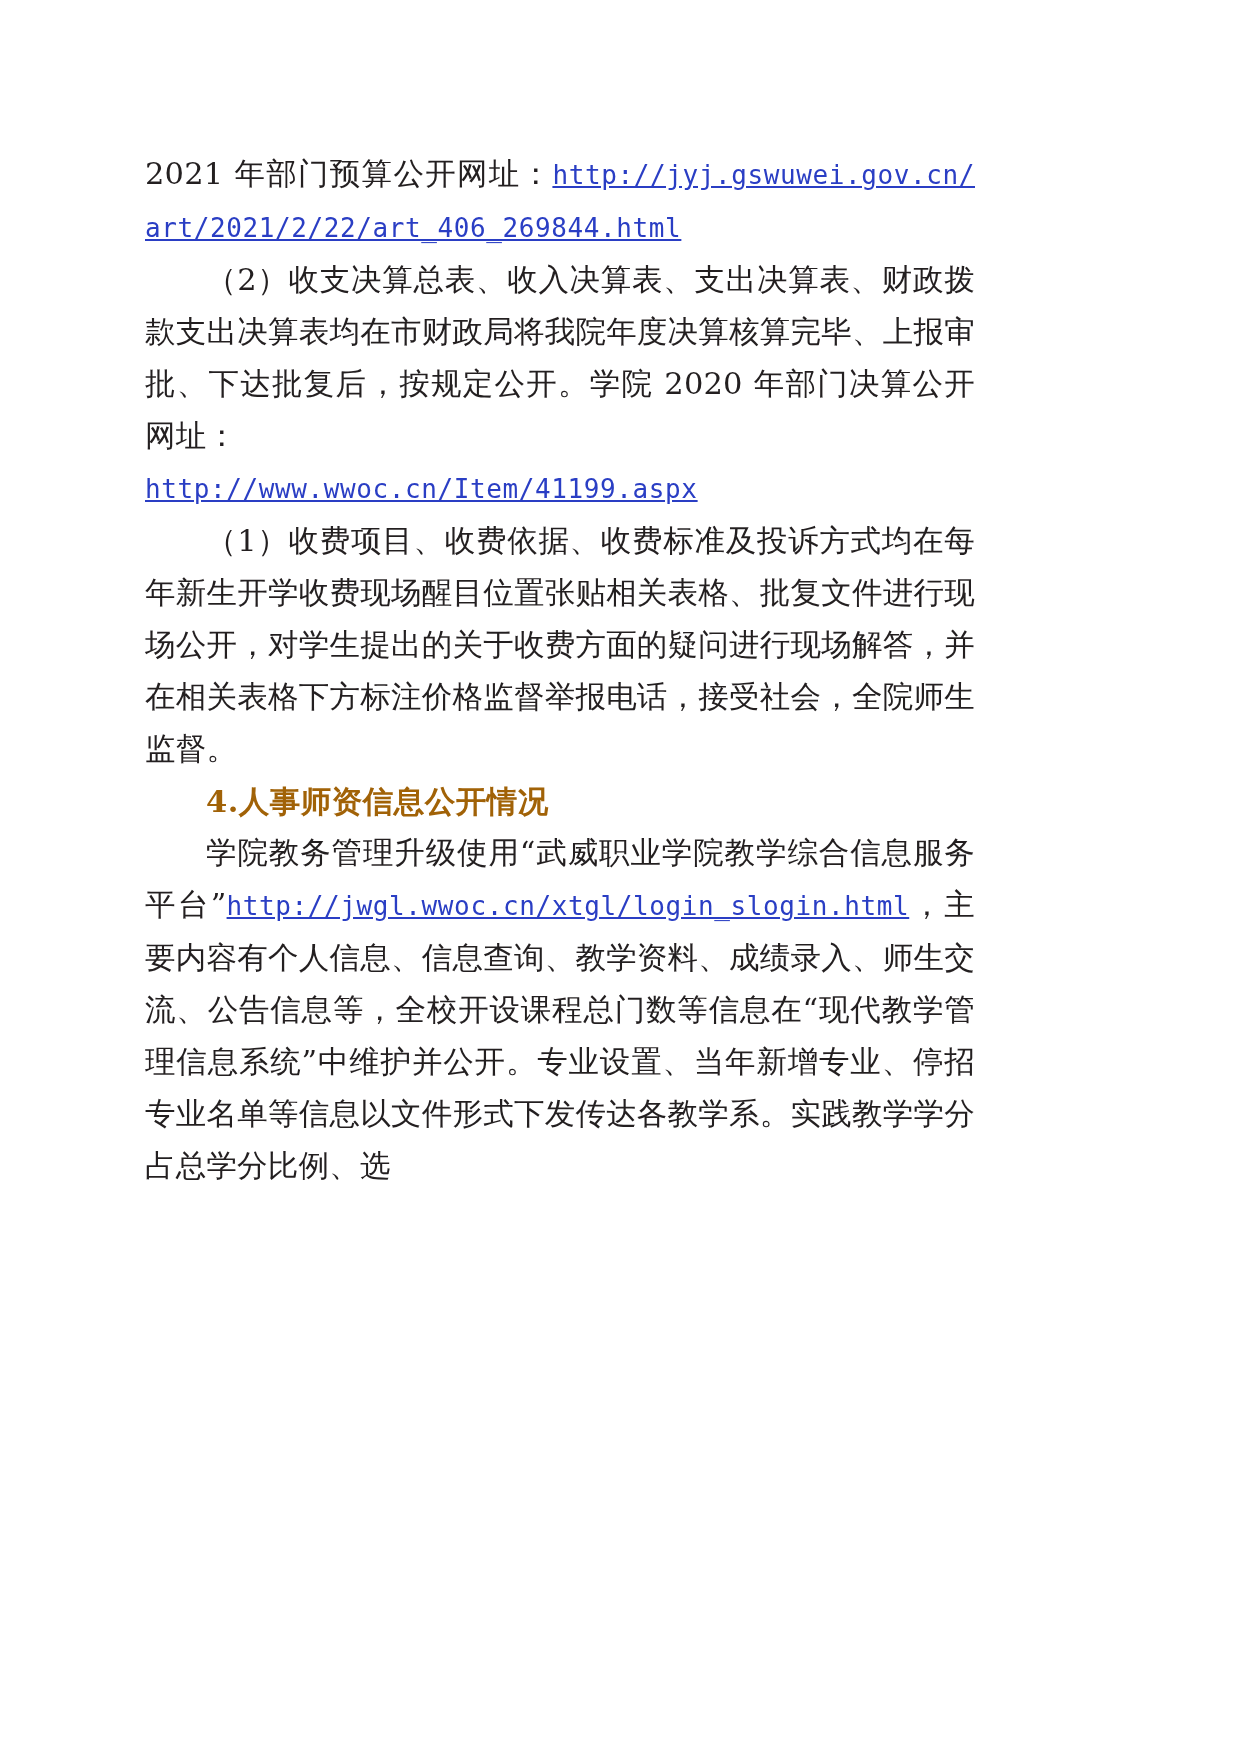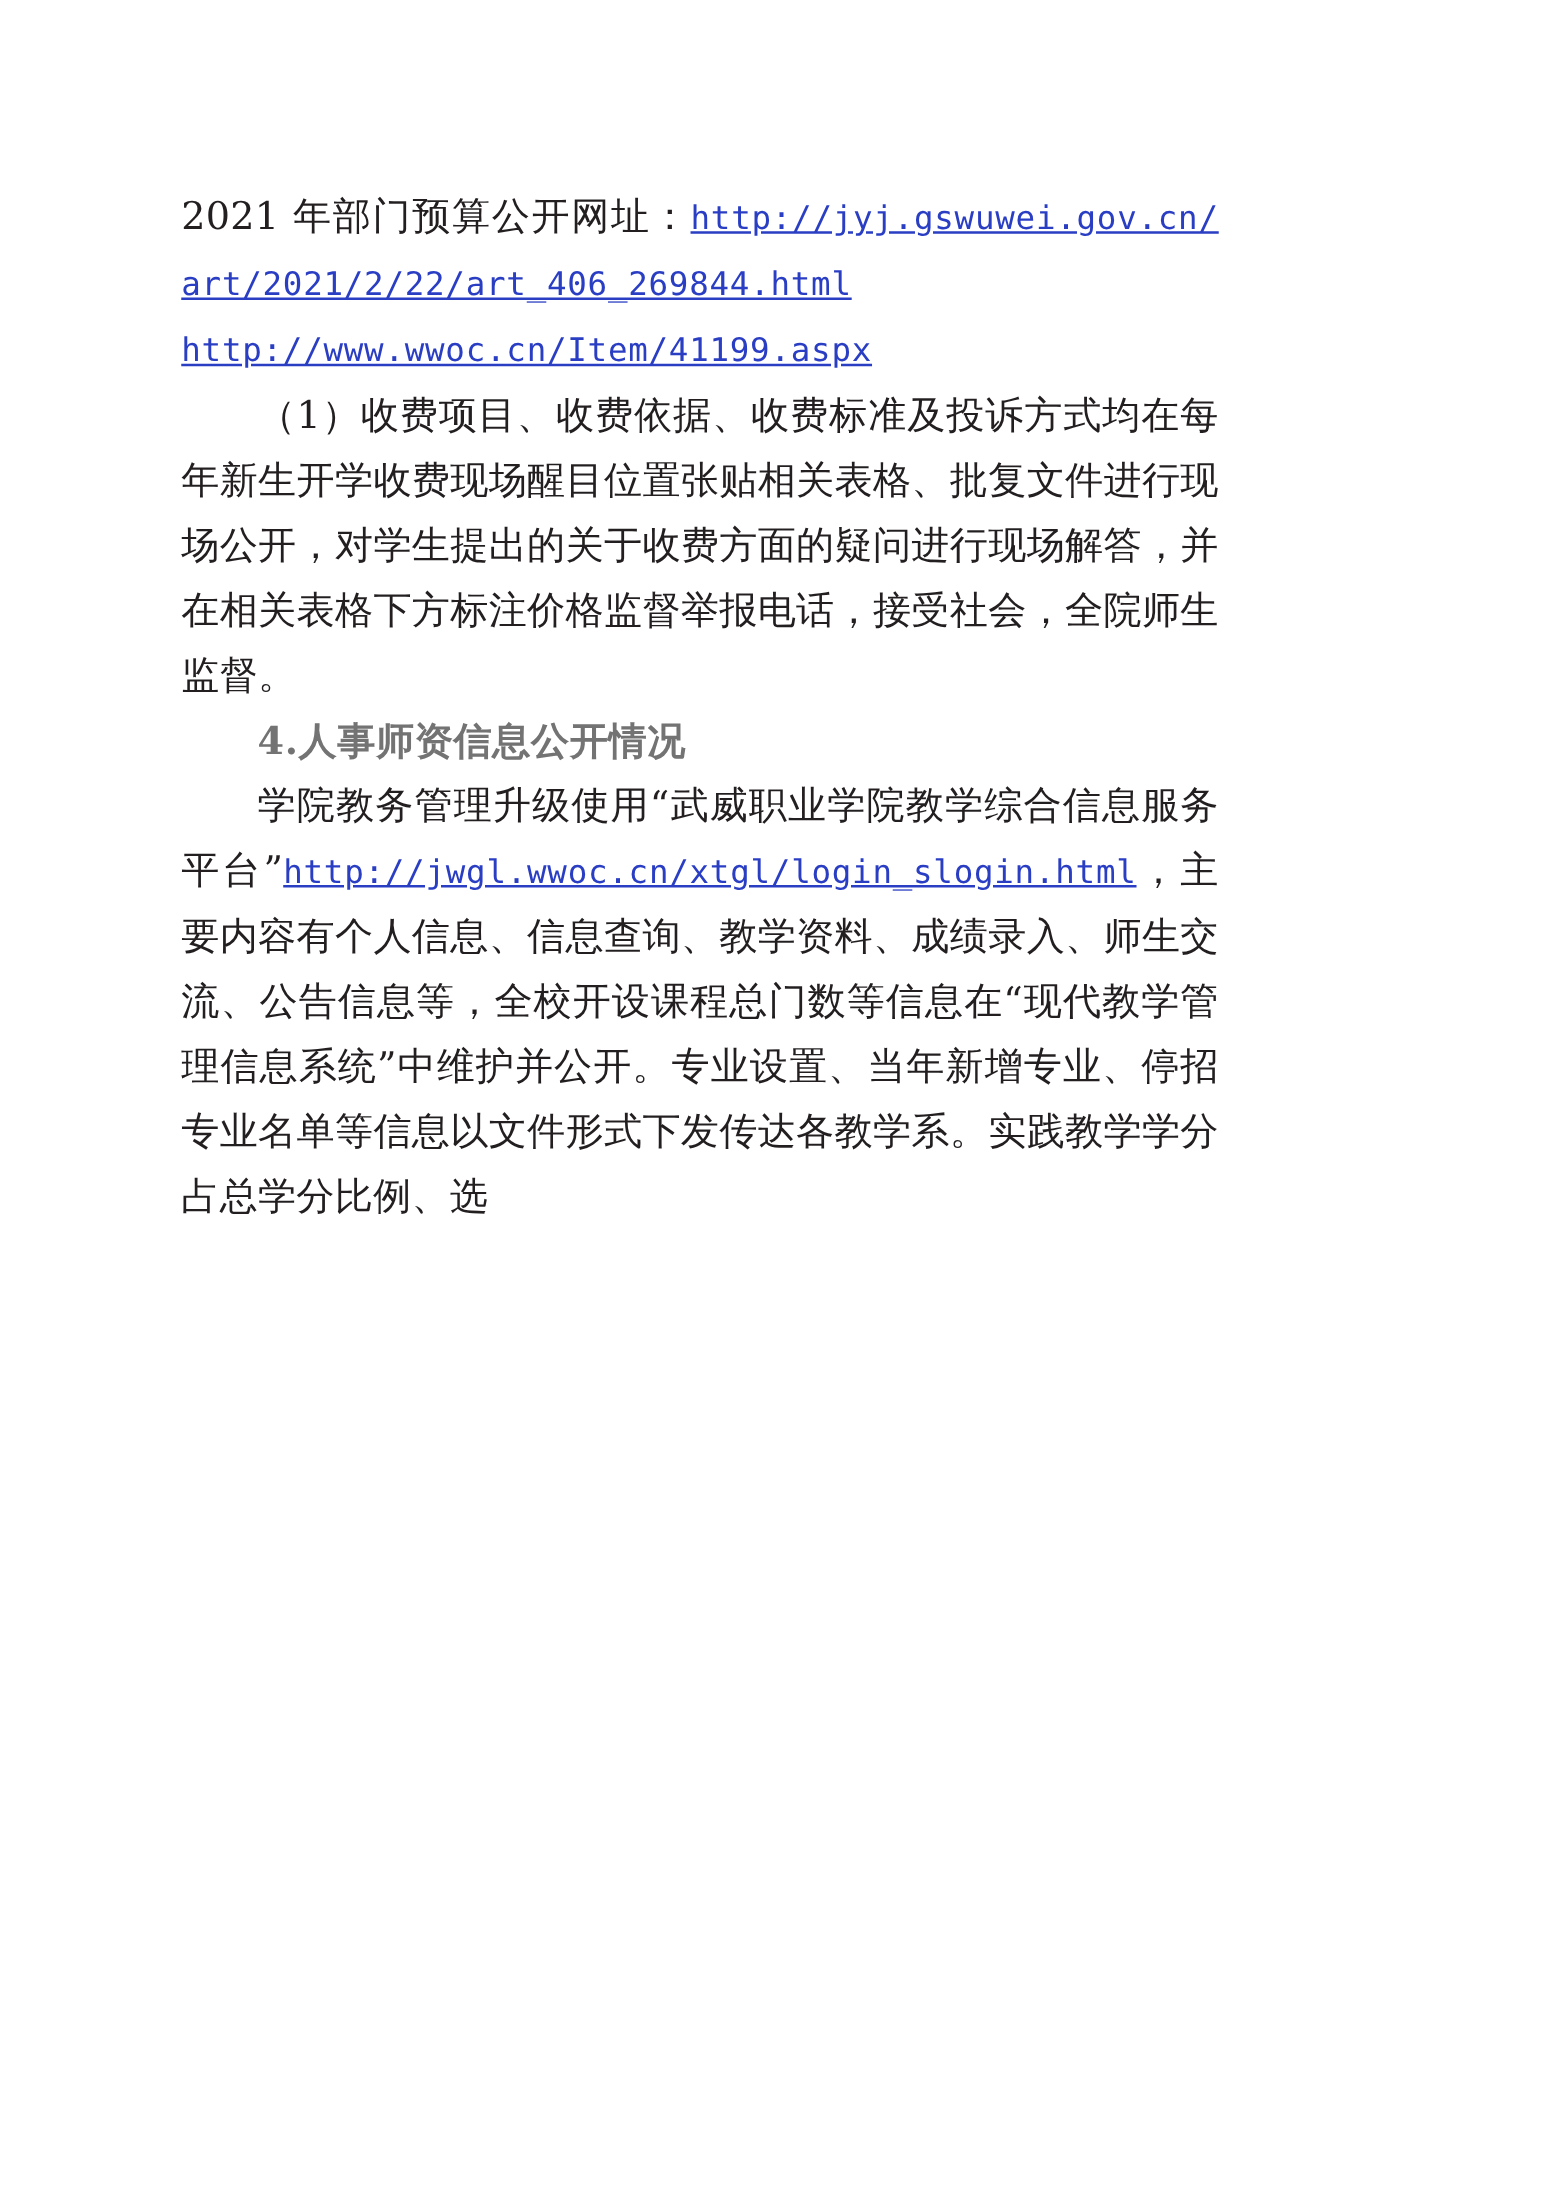--- a/index.html
+++ b/index.html
@@ -34,21 +34,21 @@
     white-space: normal;
   }
   .indent {
     text-indent: 61px;
   }
   .heading {
     font-family: "DejaVu Serif", serif;
     font-weight: bold;
     font-size: 30.5px;
     line-height: 52px;
-    color: #737373;
+    color: #a16207;
     text-indent: 61px;
     margin: 0;
     letter-spacing: 0.5px;
   }
   .url {
     font-family: "DejaVu Sans Mono", monospace;
     font-size: 26px;
     color: #2a3ec4;
     text-decoration: underline;
     letter-spacing: 0.6px;
@@ -59,20 +59,21 @@
   }
 </style>
 </head>
 <body>
 
 <div class="page">
   <div class="content">
 
     <p class="para line-tight"><span>2021 年部门预算公开网址：</span><a class="url" href="#">http://jyj.gswuwei.gov.cn/art/2021/2/22/art_406_269844.html</a></p>
 
+    <p class="para indent"><span>（2）收支决算总表、收入决算表、支出决算表、财政拨款支出决算表均在市财政局将我院年度决算核算完毕、上报审批、下达批复后，按规定公开。学院 2020 年部门决算公开网址：</span></p>
     <p class="para"><a class="url" href="#">http://www.wwoc.cn/Item/41199.aspx</a></p>
 
     <p class="para indent"><span>（1）收费项目、收费依据、收费标准及投诉方式均在每年新生开学收费现场醒目位置张贴相关表格、批复文件进行现场公开，对学生提出的关于收费方面的疑问进行现场解答，并在相关表格下方标注价格监督举报电话，接受社会，全院师生监督。</span></p>
 
     <p class="heading"><span>4.人事师资信息公开情况</span></p>
 
 
 
     <p class="para indent"><span>学院教务管理升级使用“武威职业学院教学综合信息服务平台”</span><a class="url" href="#">http://jwgl.wwoc.cn/xtgl/login_slogin.html</a><span>，主要内容有个人信息、信息查询、教学资料、成绩录入、师生交流、公告信息等，全校开设课程总门数等信息在“现代教学管理信息系统”中维护并公开。专业设置、当年新增专业、停招专业名单等信息以文件形式下发传达各教学系。实践教学学分占总学分比例、选</span></p>
 

